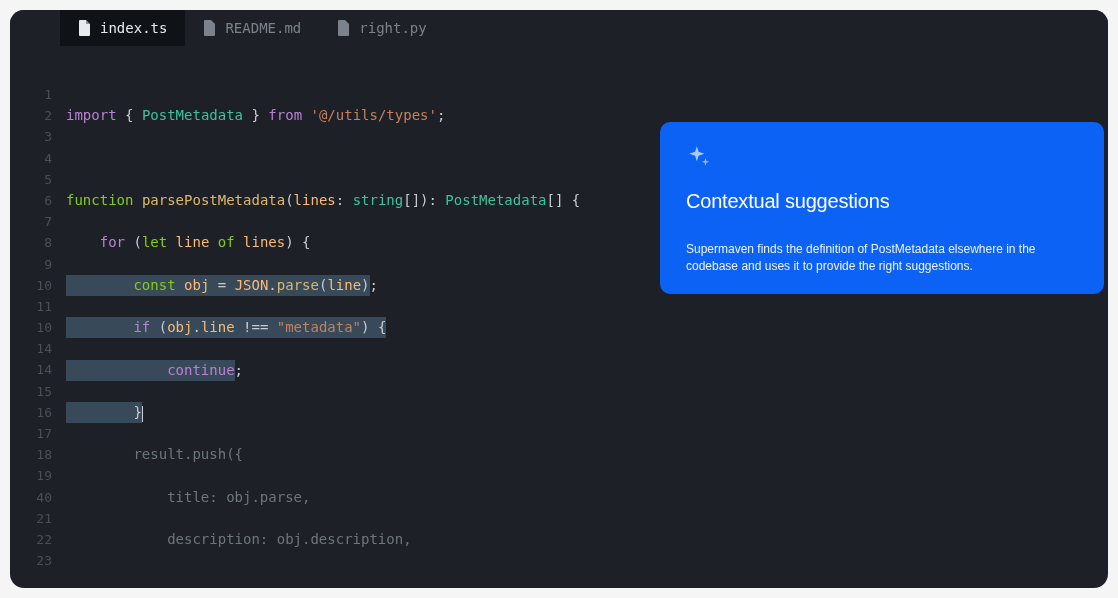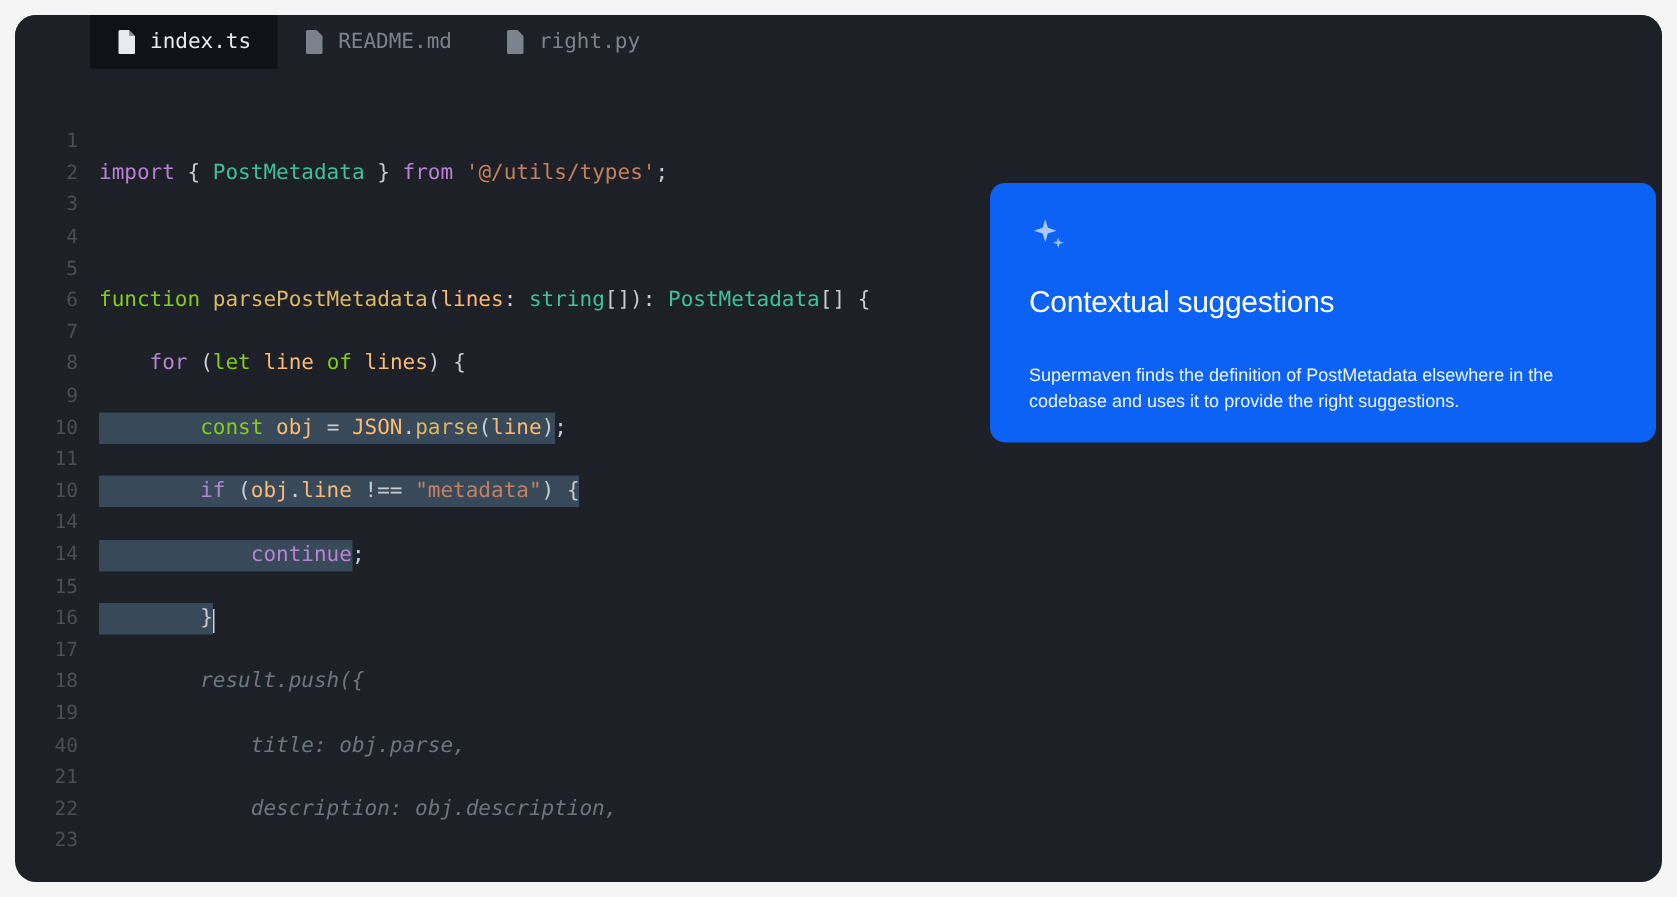--- a/index.html
+++ b/index.html
@@ -62,21 +62,21 @@
     .code-line { display: block; height: 21.2px; position: relative; }
     .hl { display:inline-block; background:#38495a; }
     .code-line .text-layer { position: relative; z-index: 1; }
     .kw-purple { color: #b982d5; }
     .kw-blue   { color: #84cc16; }
     .fn-yellow { color: #dcb96a; }
     .type-teal { color: #3fc1a0; }
     .var-blue  { color: #fdba74; }
     .str-orange{ color: #c6805e; }
     .punct     { color: #c8ccd2; }
-    .ital      { font-style: italic; color: #6d757f; }
+    .ital      { color: #6d757f; }
     .cursor { display:inline-block; width:1.5px; height:16px; background:#c8d1dc; vertical-align:text-top; position:relative; top:2px; }
     .tooltip-card {
       position: absolute;
       left: 650px;
       top: 76px;
       width: 444px;
       background: #0b62f5;
       border-radius: 10px;
       padding: 22px 26px 18px;
       color: #fff;

